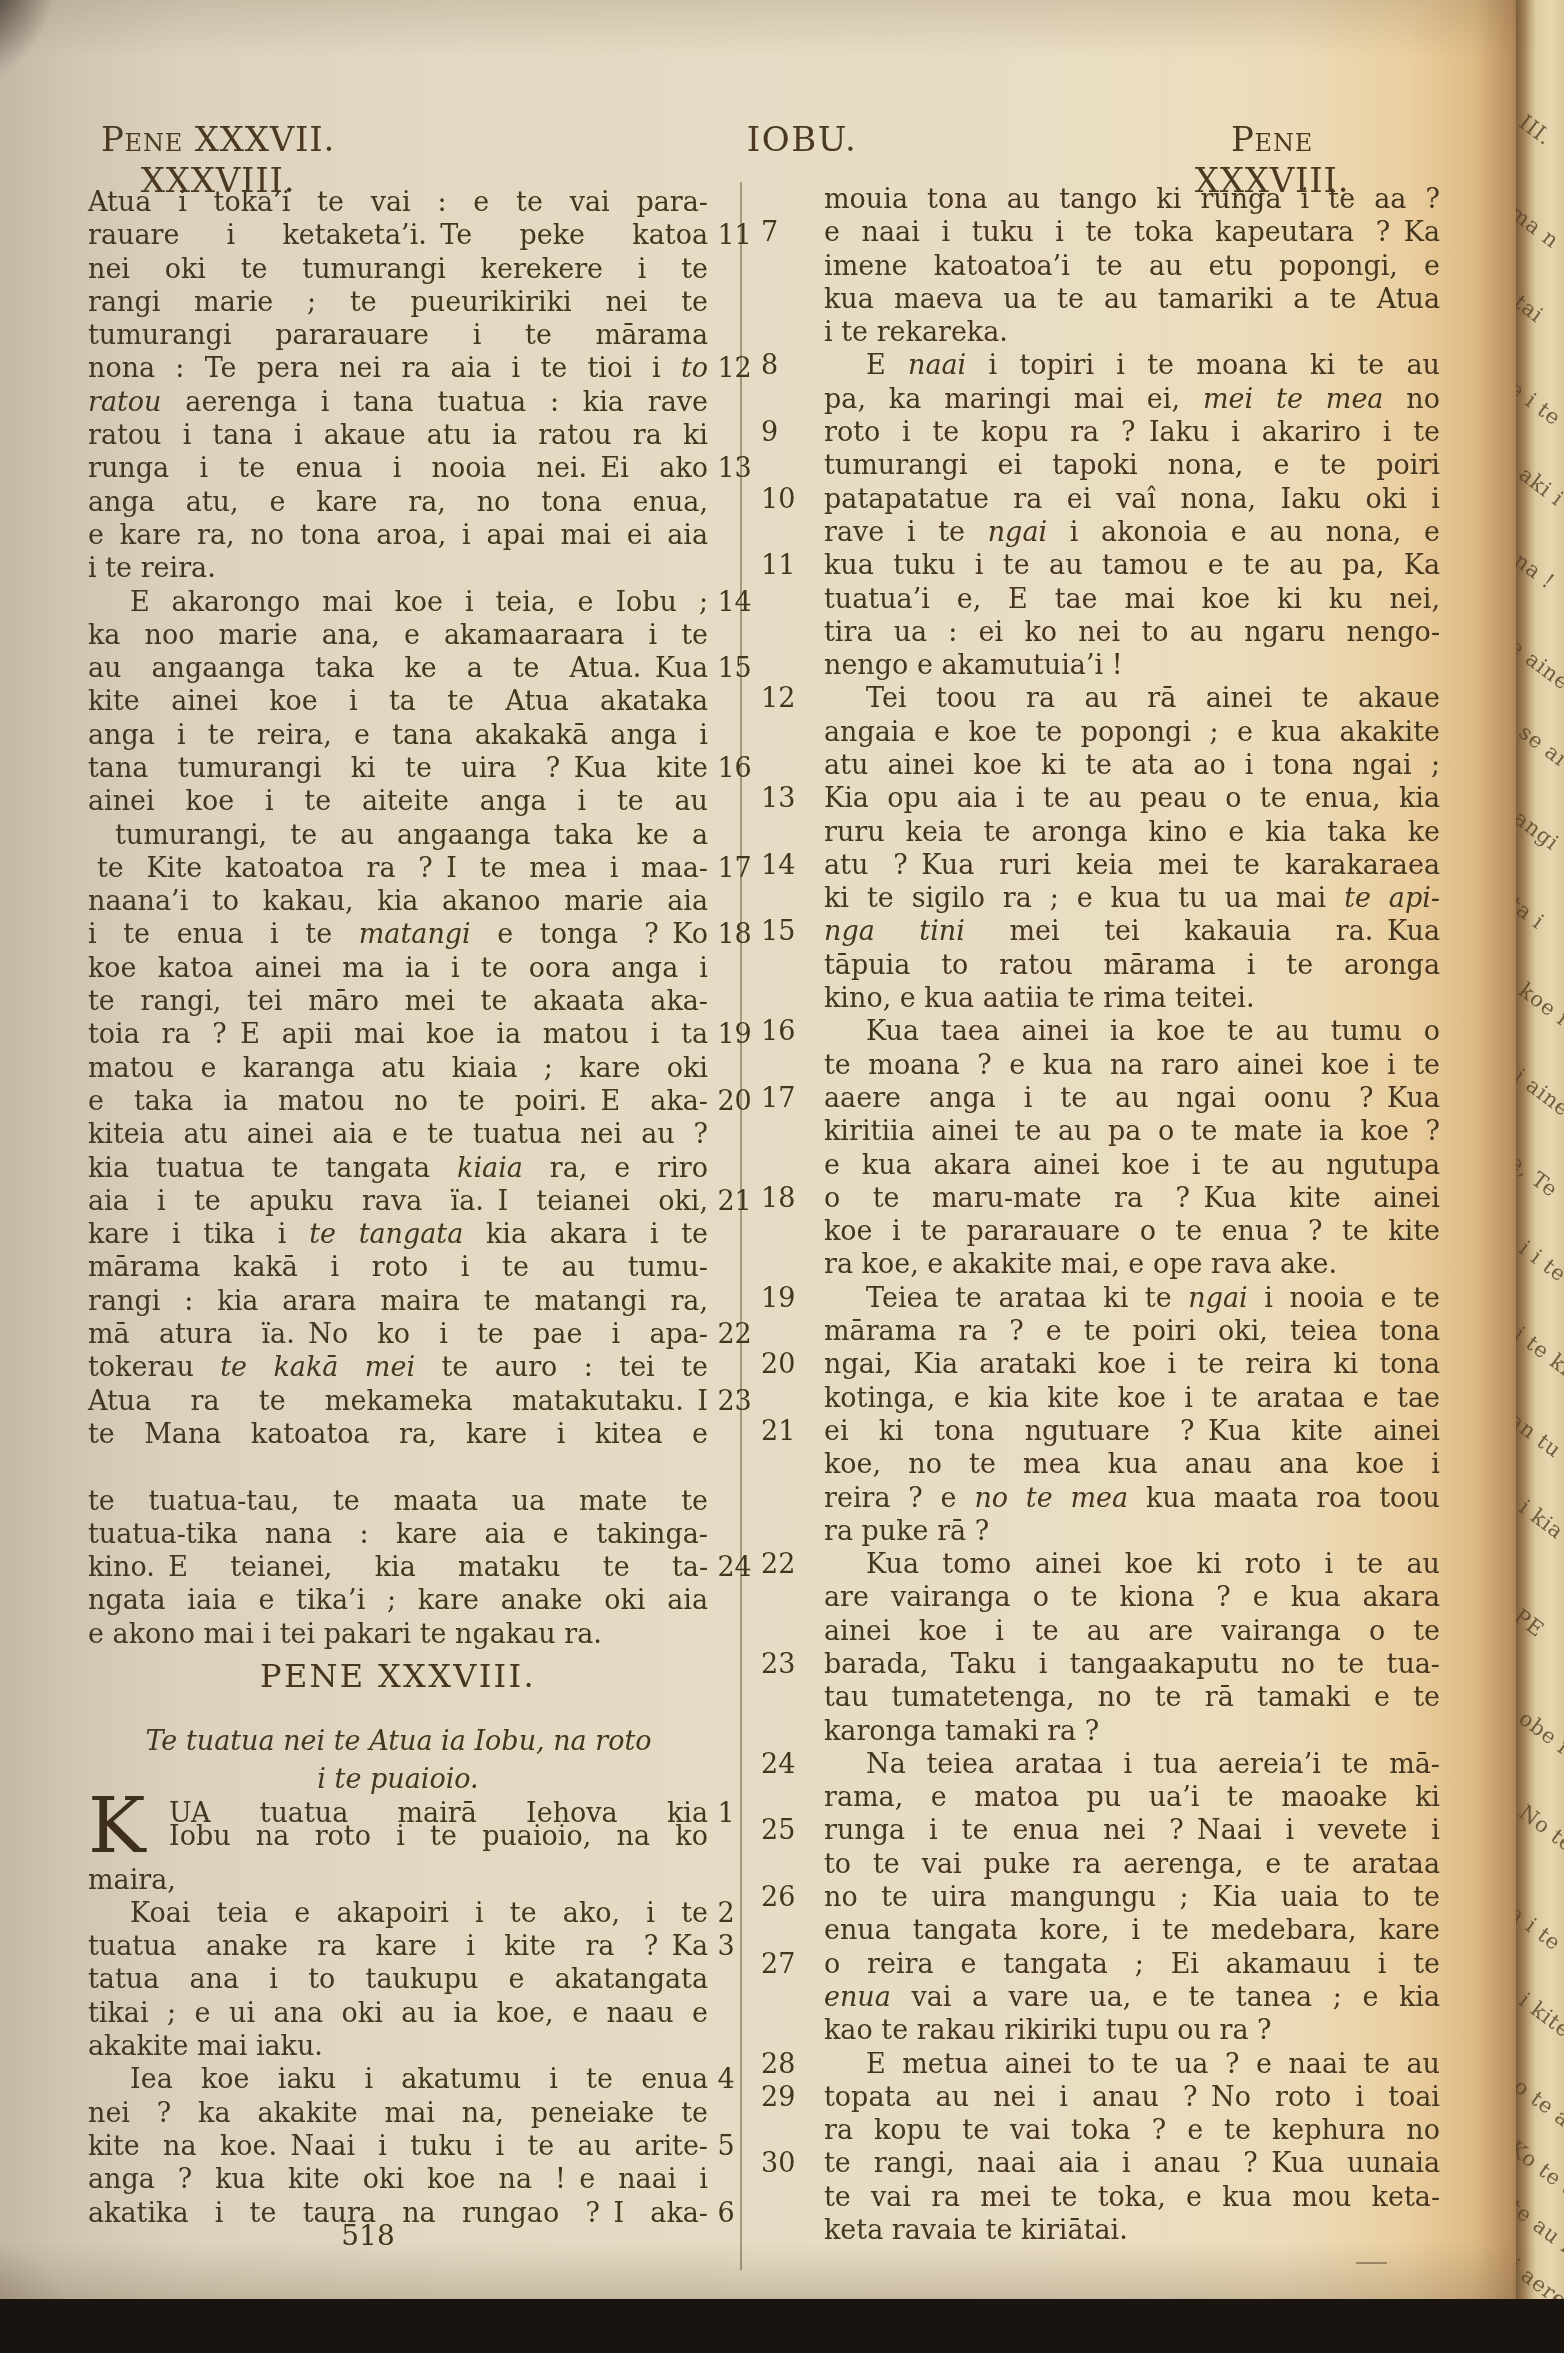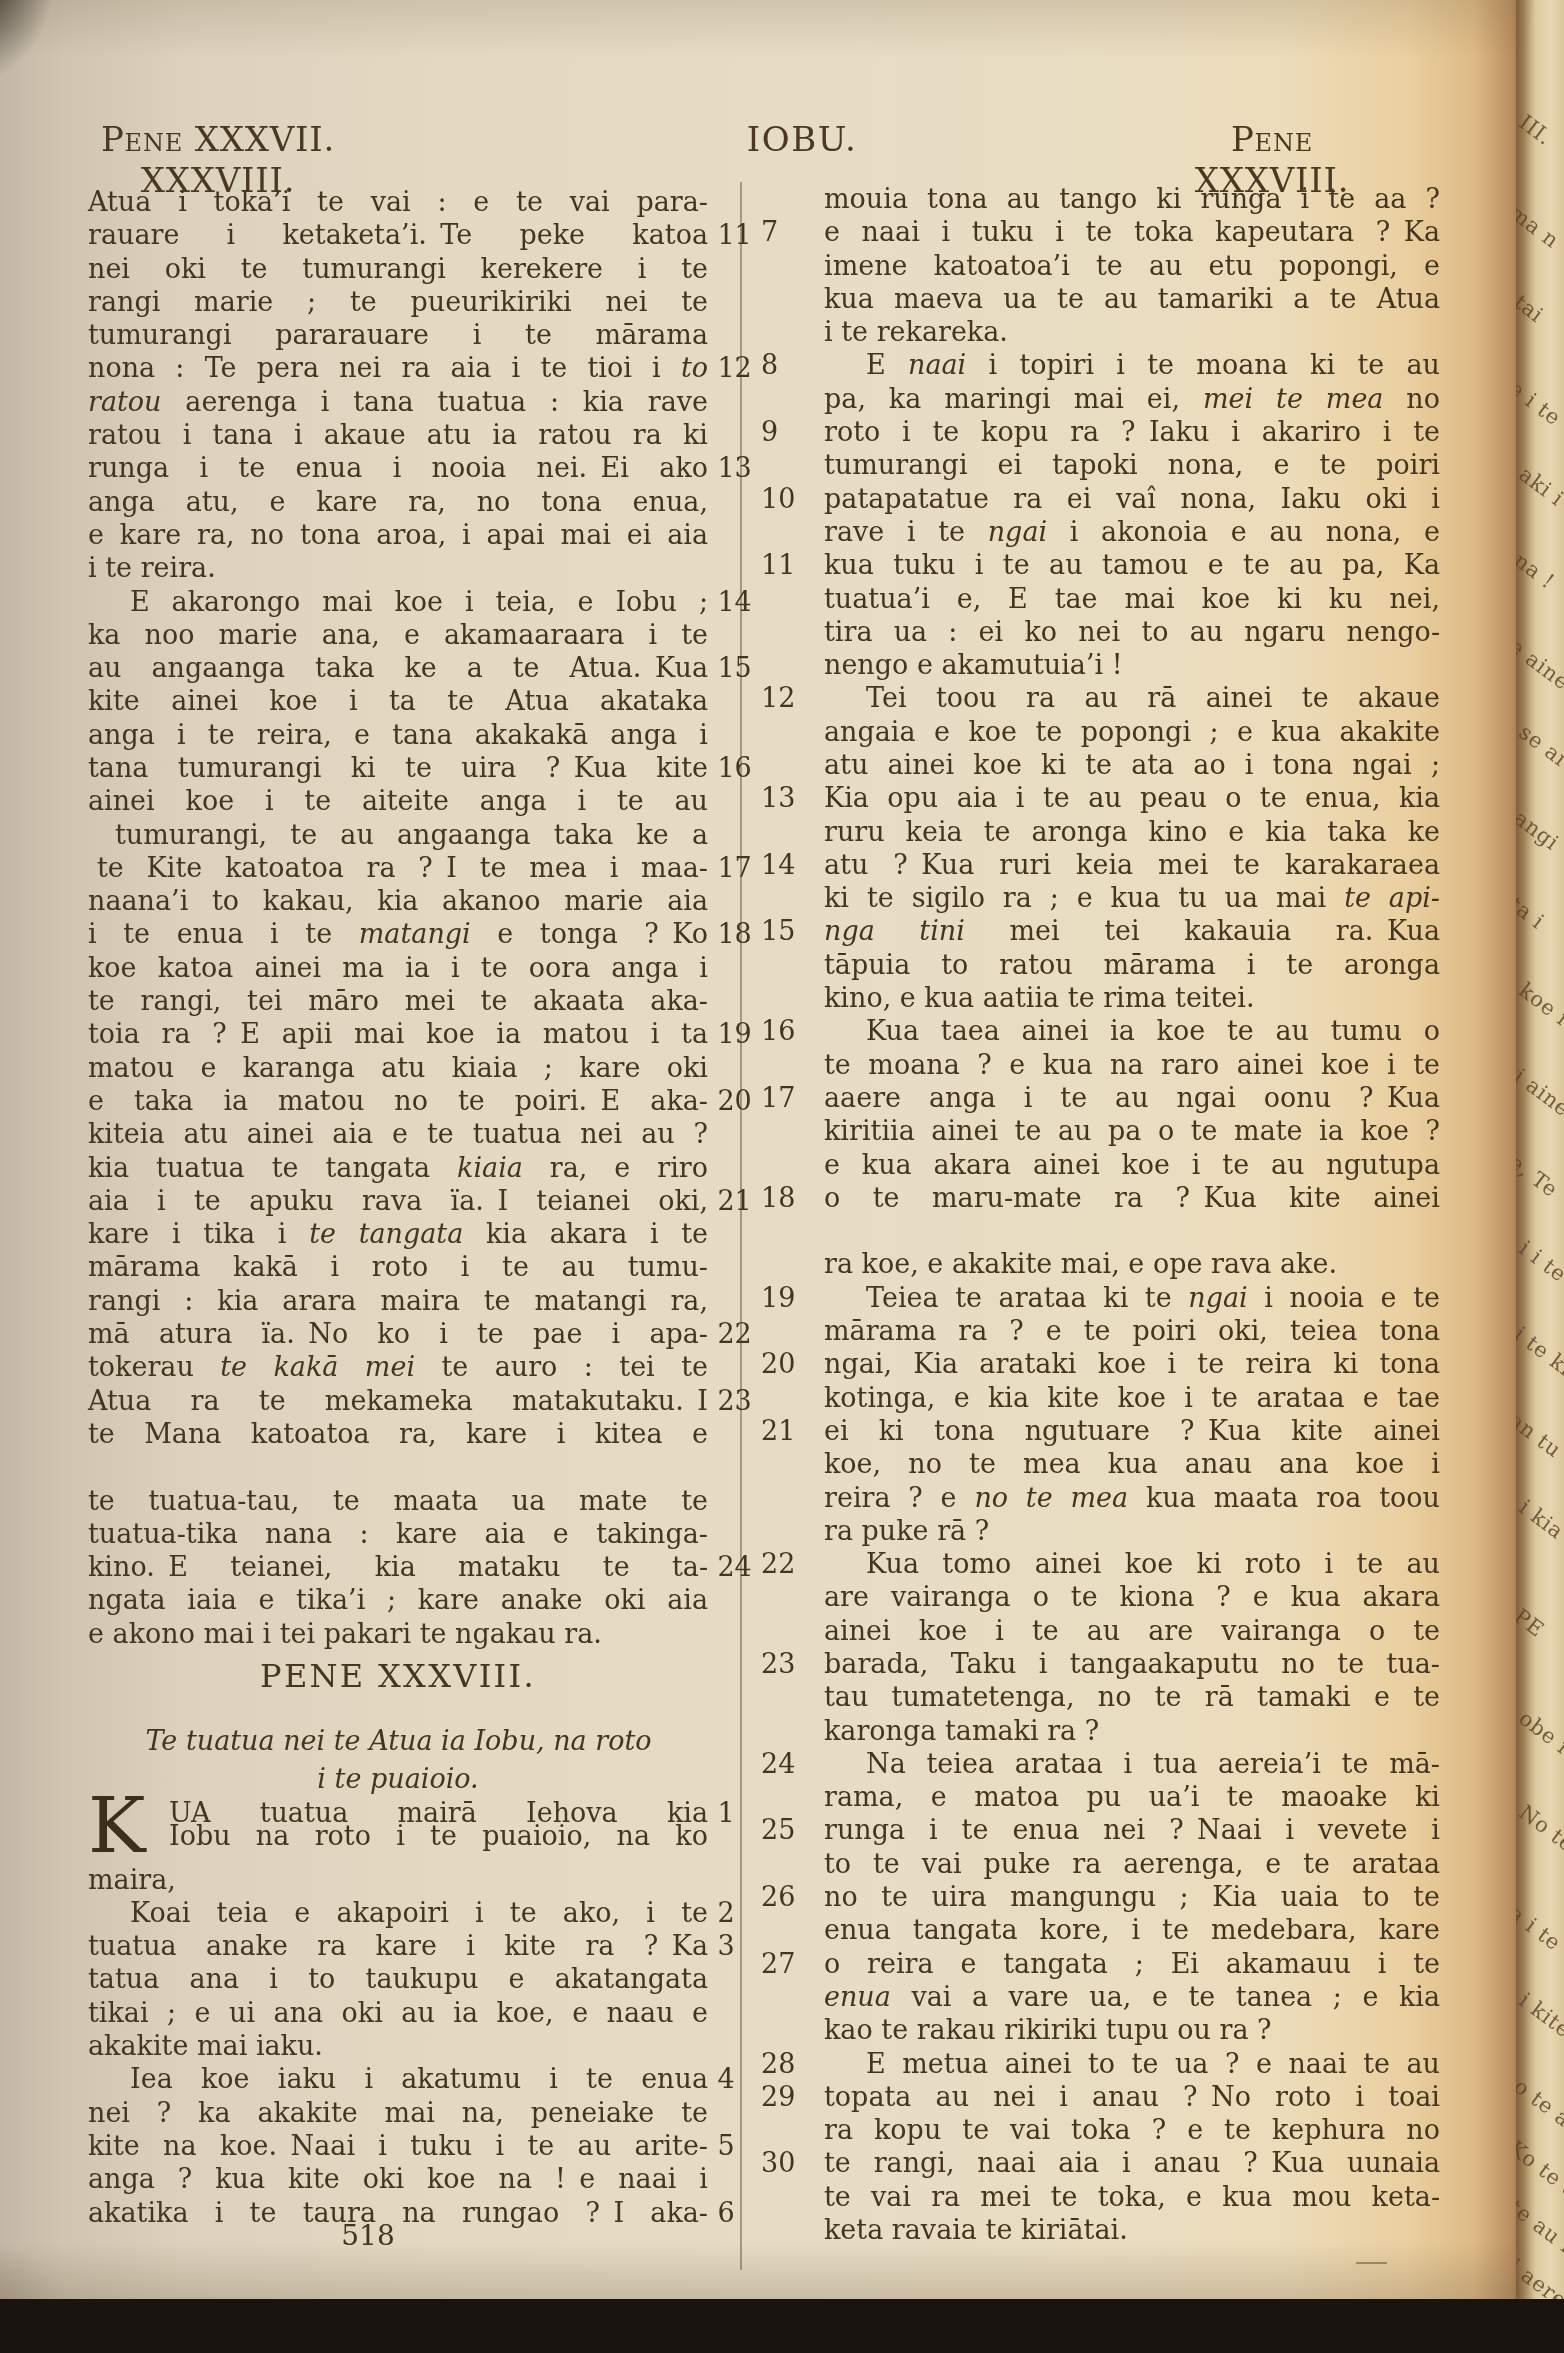--- a/index.html
+++ b/index.html
@@ -153,20 +153,21 @@
       <div class="line" style="top: 699px;">ki te sigilo ra ; e kua tu ua mai <i>te api-</i></div>
       <div class="line" style="top: 732px;"><i>nga tini</i> mei tei kakauia ra. Kua<span class="vnum vr">15</span></div>
       <div class="line" style="top: 766px;">tāpuia to ratou mārama i te aronga</div>
       <div class="line nj" style="top: 799px;">kino, e kua aatiia te rima teitei.</div>
       <div class="line p" style="top: 832px;">Kua taea ainei ia koe te au tumu o<span class="vnum vr">16</span></div>
       <div class="line" style="top: 866px;">te moana ? e kua na raro ainei koe i te</div>
       <div class="line" style="top: 899px;">aaere anga i te au ngai oonu ? Kua<span class="vnum vr">17</span></div>
       <div class="line" style="top: 932px;">kiritiia ainei te au pa o te mate ia koe ?</div>
       <div class="line" style="top: 966px;">e kua akara ainei koe i te au ngutupa</div>
       <div class="line" style="top: 999px;">o te maru-mate ra ? Kua kite ainei<span class="vnum vr">18</span></div>
+      <div class="line" style="top: 1032px;">koe i te pararauare o te enua ? te kite</div>
       <div class="line nj" style="top: 1065px;">ra koe, e akakite mai, e ope rava ake.</div>
       <div class="line p" style="top: 1099px;">Teiea te arataa ki te <i>ngai</i> i nooia e te<span class="vnum vr">19</span></div>
       <div class="line" style="top: 1132px;">mārama ra ? e te poiri oki, teiea tona</div>
       <div class="line" style="top: 1165px;">ngai, Kia arataki koe i te reira ki tona<span class="vnum vr">20</span></div>
       <div class="line" style="top: 1199px;">kotinga, e kia kite koe i te arataa e tae</div>
       <div class="line" style="top: 1232px;">ei ki tona ngutuare ? Kua kite ainei<span class="vnum vr">21</span></div>
       <div class="line" style="top: 1265px;">koe, no te mea kua anau ana koe i</div>
       <div class="line" style="top: 1299px;">reira ? e <i>no te mea</i> kua maata roa toou</div>
       <div class="line nj" style="top: 1332px;">ra puke rā ?</div>
       <div class="line p" style="top: 1365px;">Kua tomo ainei koe ki roto i te au<span class="vnum vr">22</span></div>

